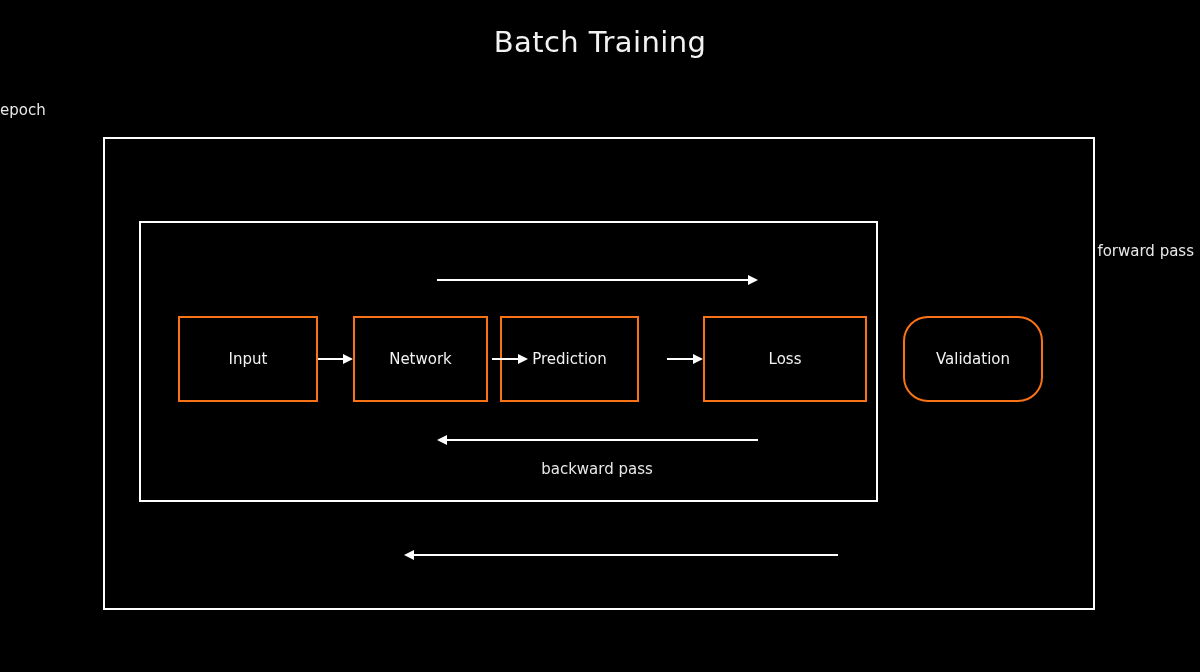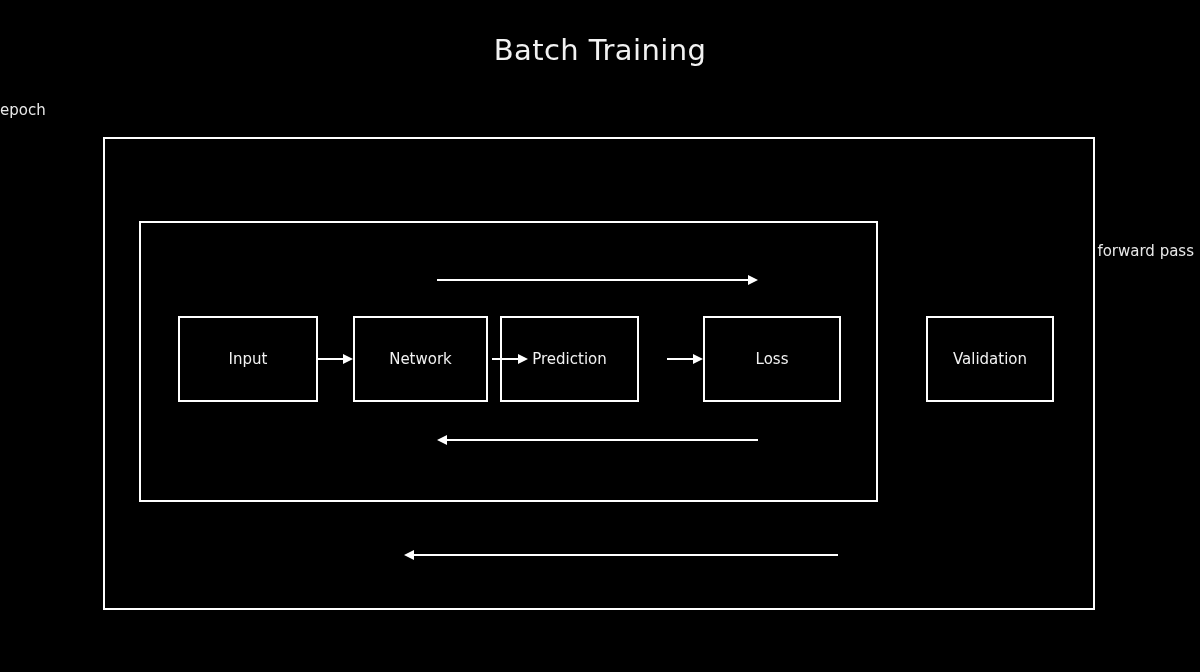--- a/index.html
+++ b/index.html
@@ -13,21 +13,21 @@
     height: 672px;
     background: #000000;
     font-family: "DejaVu Sans", sans-serif;
     overflow: hidden;
   }
 
   
   .title {
     position: absolute;
     left: 0;
-    top: 32px;
+    top: 24px;
     width: 1200px;
     text-align: center;
     color: #f2f2f2;
     font-size: 29px;
     font-weight: 400;
     letter-spacing: 0.4px;
     line-height: 36px;
   }
   .caption {
     position: absolute;
@@ -59,36 +59,36 @@
     width: 739px;
     height: 281px;
     border: 2px solid #ffffff;
     box-sizing: border-box;
   }
 
   
   .node {
     position: absolute;
     height: 86px;
-    border: 2px solid #ffffff;
+    border: 2px solid #f97316;
     box-sizing: border-box;
     display: flex;
     align-items: center;
     justify-content: center;
     color: #f2f2f2;
     font-size: 15px;
     line-height: 20px;
     top: 316px;
     background: #000000;
   }
   .node-input      { left: 178px; width: 140px; }
   .node-network    { left: 353px; width: 135px; }
   .node-prediction { left: 500px; width: 139px; }
-  .node-loss       { left: 703px; width: 138px; }
-  .node-validation { left: 926px; width: 128px; }
+  .node-loss       { left: 703px; width: 164px; }
+  .node-validation { left: 903px; width: 140px; border-radius: 25px; }
 
   
   .arrow-line {
     position: absolute;
     height: 2px;
     background: #ffffff;
   }
   .arrow-head {
     position: absolute;
     width: 0;
@@ -155,17 +155,18 @@
 
   <div class="arrow-line conn-1"></div>
   <div class="arrow-head right conn-1-head"></div>
   <div class="arrow-line conn-2"></div>
   <div class="arrow-head right conn-2-head"></div>
   <div class="arrow-line conn-3"></div>
   <div class="arrow-head right conn-3-head"></div>
 
   <div class="arrow-line bwd-line"></div>
   <div class="arrow-head left bwd-head"></div>
+  <div class="caption caption-backward">backward pass</div>
 
   <div class="arrow-line epoch-line"></div>
   <div class="arrow-head left epoch-head"></div>
 
 </div>
 
 </body></html>

